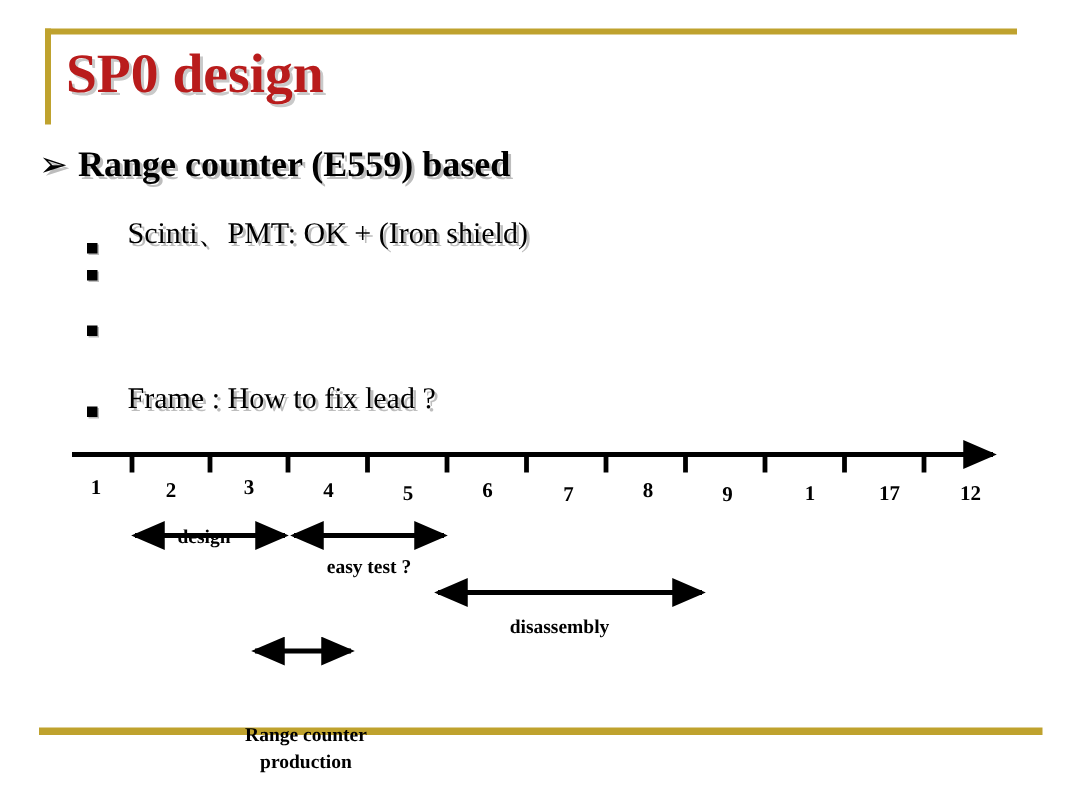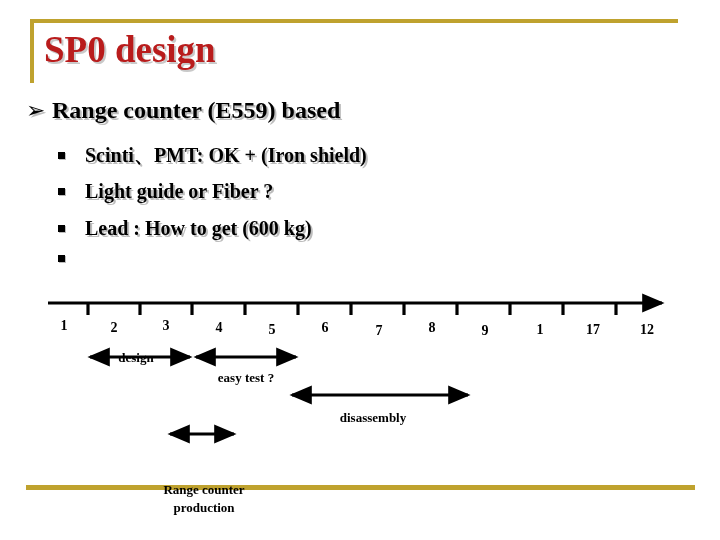--- a/index.html
+++ b/index.html
@@ -73,26 +73,26 @@
     width: 26px;
     font-size: 23px;
     font-family: "DejaVu Sans", sans-serif;
     line-height: 1;
   }
 
   .bullet-l2 {
     position: absolute;
     left: 58px;
     font-size: 20px;
-    font-weight: bold;
+    font-weight: normal;
     color: #000000;
     text-shadow: 2px 2px 0 #bdbdbd;
     white-space: nowrap;
     display: flex;
-    align-items: center;
+    align-items: flex-end;
   }
   .bullet-l2 .sq {
     display: inline-block;
     width: 7px;
     height: 7px;
     background: #000;
     margin-right: 20px;
     flex: 0 0 auto;
     box-shadow: 1px 1px 0 #bdbdbd;
   }
@@ -136,28 +136,27 @@
   <span class="marker">➢</span>
   <span>Range counter (E559) based</span>
 </div>
 
 <div class="bullet-l2 b2-0">
   <span class="sq"></span>
   <span>Scinti、PMT: OK + (Iron shield)</span>
 </div>
 <div class="bullet-l2 b2-1">
   <span class="sq"></span>
-  <span>Light guide or Fiber ?</span>
 </div>
 <div class="bullet-l2 b2-2">
   <span class="sq"></span>
-  <span>Lead  : How to get (600 kg)</span>
 </div>
 <div class="bullet-l2 b2-3">
   <span class="sq"></span>
+  <span>Frame : How to fix lead ?</span>
 </div>
 
 <svg class="timeline" width="720" height="540" viewBox="0 0 720 540">
   <defs>
     <marker id="arrHead" markerWidth="7" markerHeight="7" refX="6.2" refY="3" orient="auto" markerUnits="strokeWidth">
       <path d="M0,0 L7,3 L0,6 z" fill="#000"></path>
     </marker>
     <marker id="arrTail" markerWidth="7" markerHeight="7" refX="0.8" refY="3" orient="auto" markerUnits="strokeWidth">
       <path d="M7,0 L0,3 L7,6 z" fill="#000"></path>
     </marker>

